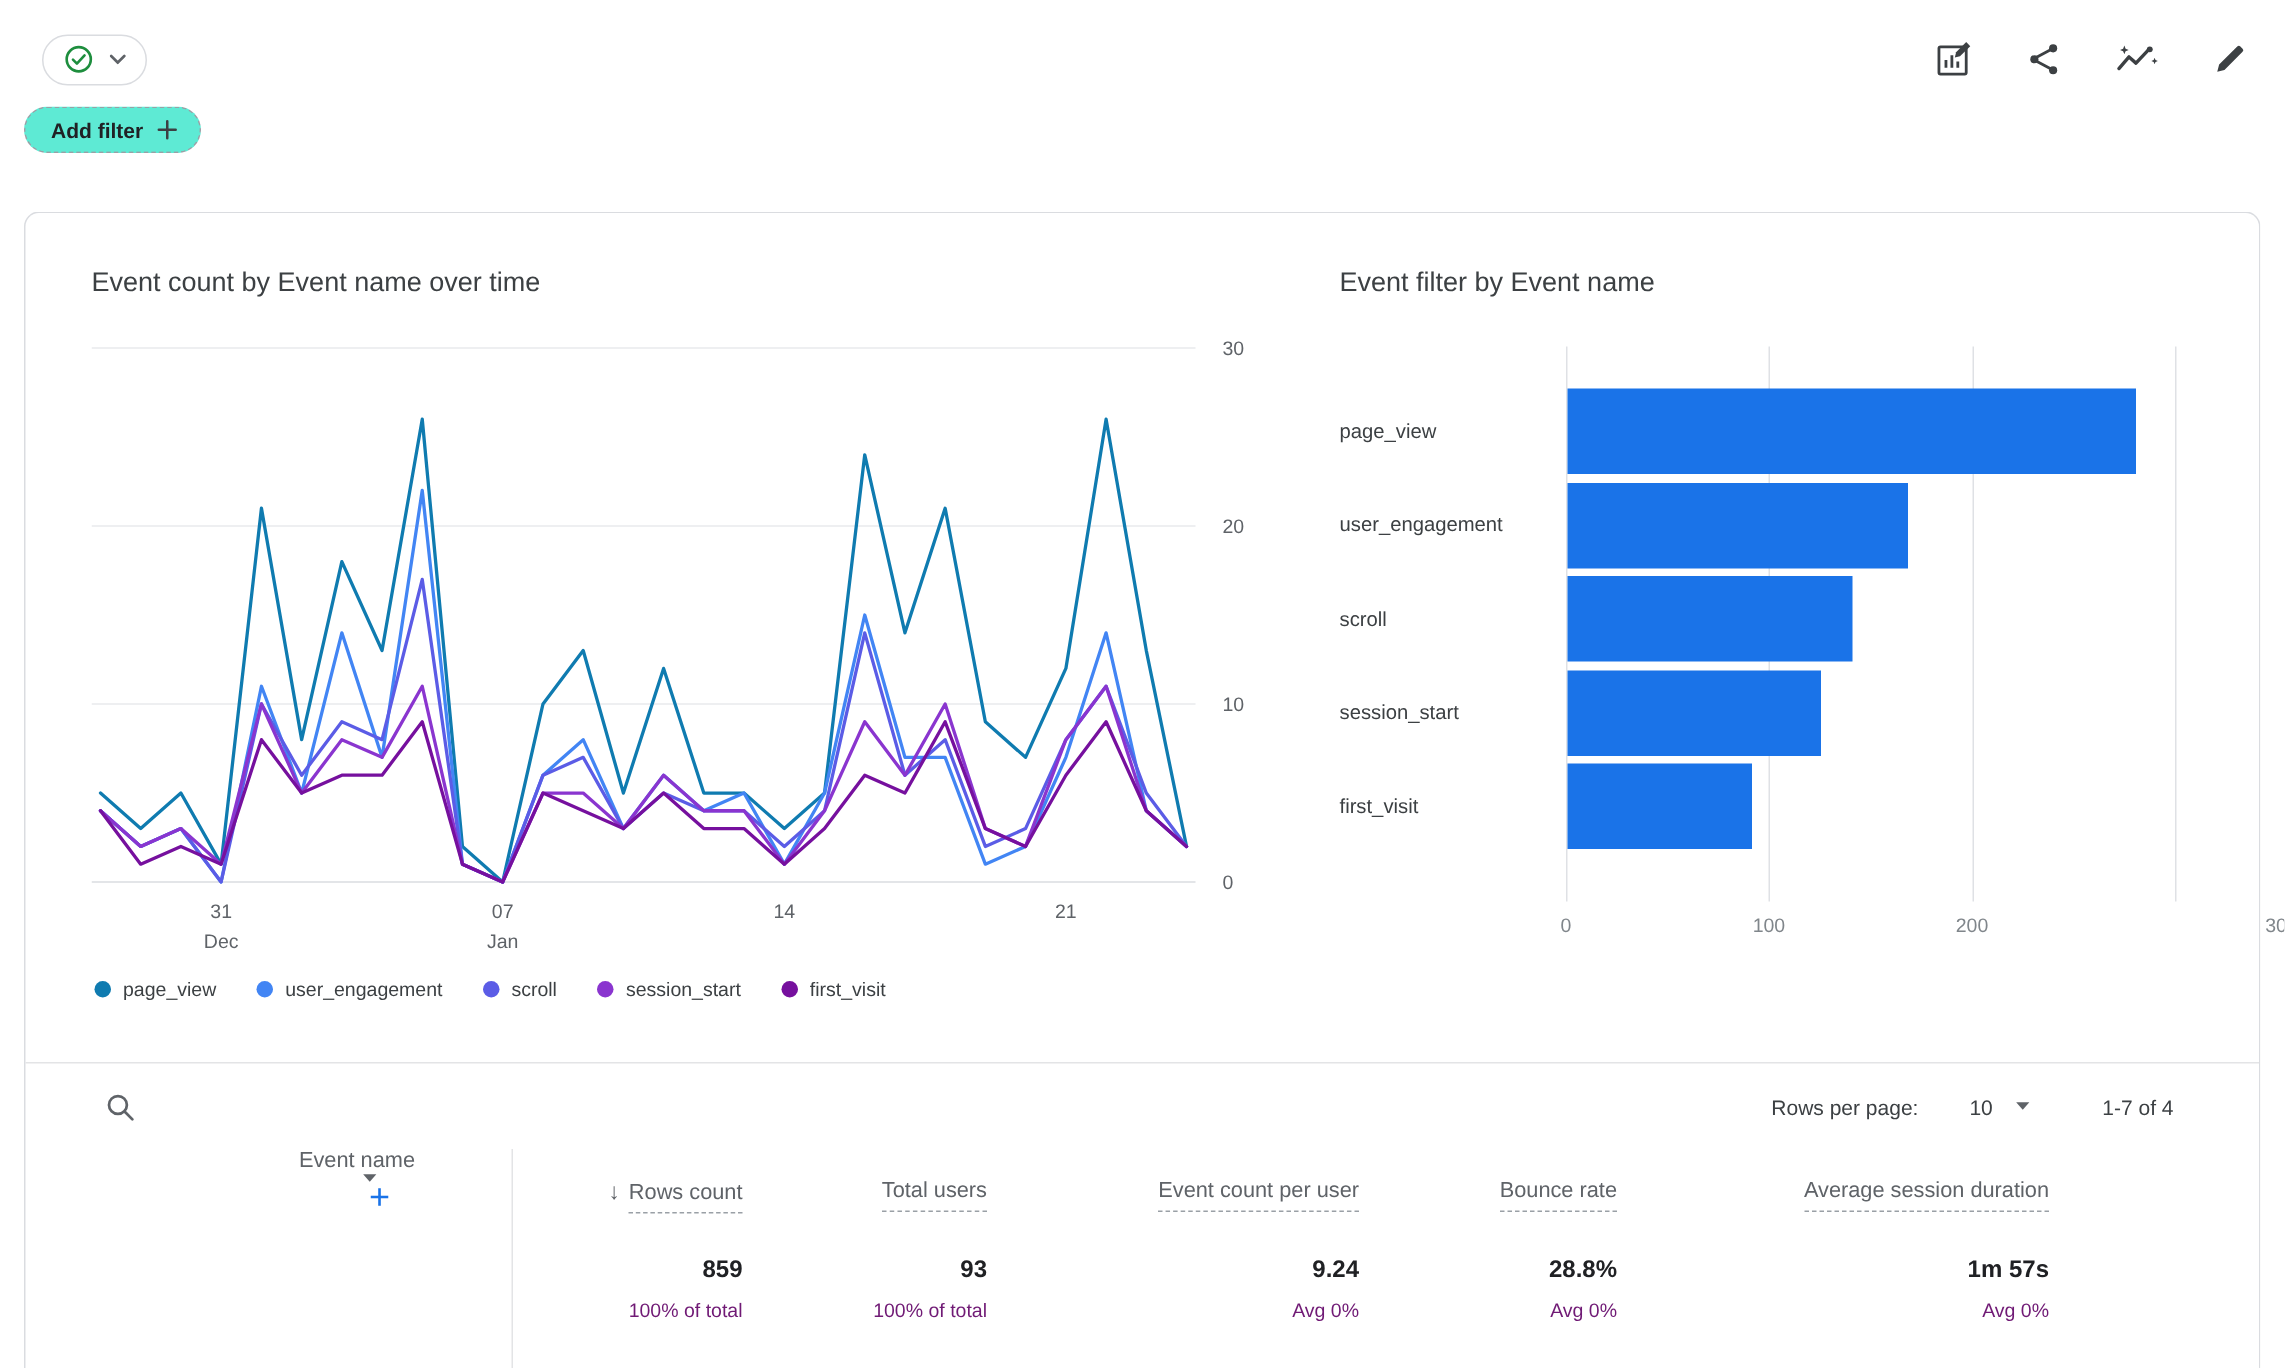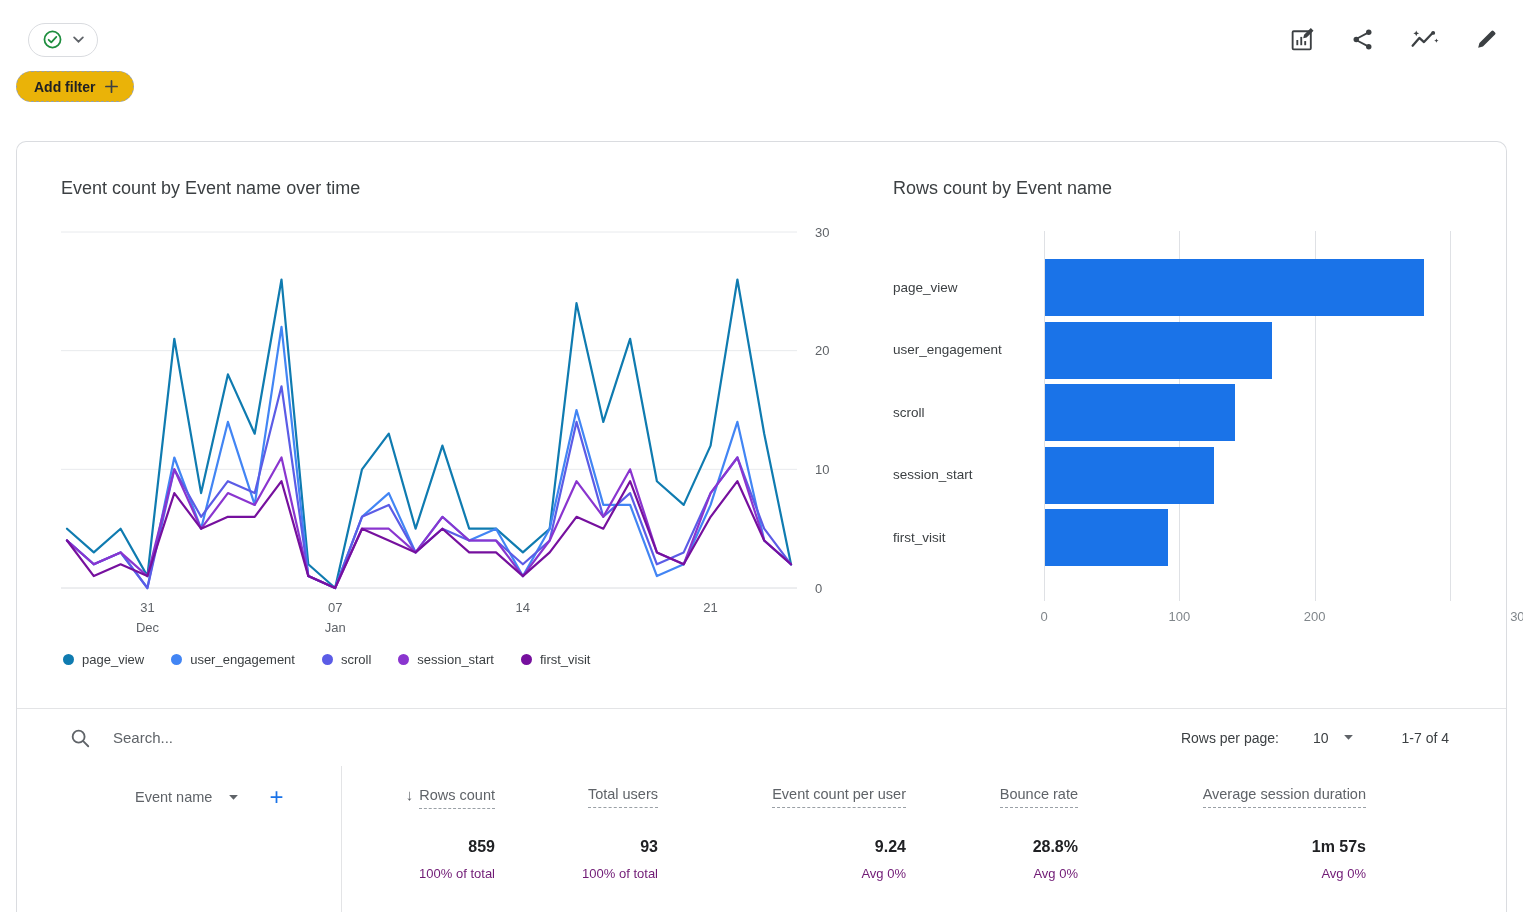--- a/index.html
+++ b/index.html
@@ -9,21 +9,21 @@
 
   
   .hdr { position:absolute; top:22px; left:16px; right:20px; display:flex; align-items:center; }
   .page-title { font-size:26px; font-weight:400; color:#202124; letter-spacing:.2px; }
   .title-badge { display:flex; align-items:center; gap:10px; margin-left:12px; height:34px;
     padding:0 13px; border:1px solid #dadce0; border-radius:17px; background:#fff; cursor:pointer; }
   .toolbar { margin-left:auto; display:flex; align-items:center; gap:26px; }
   .icon-btn { background:none; border:none; padding:4px; cursor:pointer; display:flex; }
 
   .add-filter { position:absolute; top:71px; left:16px; height:31px; display:flex; align-items:center;
-    gap:9px; padding:0 14px 0 17px; border:1px dashed #9aa0a6; border-radius:16px; background:#eab308;
+    gap:9px; padding:0 14px 0 17px; border:1px dashed #9aa0a6; border-radius:16px; background:#5eead4;
     font-family:inherit; font-size:14px; font-weight:700; color:#202124; cursor:pointer; }
 
   
   .card { position:absolute; left:16px; top:141px; width:1491px; height:771px;
     border:1px solid #dadce0; border-radius:10px 10px 0 0; border-bottom:none; background:#fff;
     display:flex; flex-direction:column; }
   .charts-area { position:relative; height:566px; flex:none; }
   .chart-title { position:absolute; top:36px; font-size:18px; font-weight:500; color:#3c4043; }
   #line-title { left:44px; }
   #bar-title  { left:876px; }
@@ -46,21 +46,21 @@
   .search-input { border:none; outline:none; font-family:inherit; font-size:15px; color:#202124; width:420px; }
   .search-input::placeholder { color:#5f6368; }
   .rpp-label { font-size:14px; color:#3c4043; }
   .rpp-select { display:flex; align-items:center; gap:14px; margin:0 0 0 34px; cursor:pointer;
     font-size:14px; color:#3c4043; }
   .pagination { margin-left:48px; margin-right:57px; font-size:14px; color:#3c4043; }
 
   
   .table-section { flex:1; display:flex; }
   .dim-col { width:325px; flex:none; border-right:1px solid #e3e4e6; }
-  .dim-head { height:62px; display:flex; align-items:center; padding-left:118px; }
+  .dim-head { height:62px; display:flex; align-items:center; padding-left:118px;flex-direction:column; }
   .dim-label { font-size:14.5px; color:#5f6368; }
   .dim-caret { margin-left:16px; display:flex; cursor:pointer; }
   .add-dim { margin-left:30px; border:none; background:none; color:#1a73e8; font-size:24px;
     font-weight:400; cursor:pointer; line-height:20px; }
   .metrics-col { flex:1; padding-right:142px; }
   .m-head-row { height:62px; display:flex; align-items:center; }
   .m-head-cell { display:flex; align-items:baseline; justify-content:flex-end; gap:6px; }
   .m-head-cell .lbl { font-size:14.5px; font-weight:500; color:#5f6368; padding-bottom:5px;
     border-bottom:1px dashed #9aa0a6; cursor:pointer; }
   .sort-arrow { font-size:15px; color:#5f6368; }
@@ -128,21 +128,21 @@
       <svg width="15" height="15" viewBox="0 0 16 16">
           <path d="M8 2 v12 M2 8 h12" stroke="#3c4043" stroke-width="1.8" stroke-linecap="round"></path>
         </svg>
     </span>
   </button>
 
   <section class="card">
 
     <div class="charts-area">
       <h2 class="chart-title" id="line-title">Event count by Event name over time</h2>
-      <h2 class="chart-title" id="bar-title">Rows count by Event name</h2>
+      <h2 class="chart-title" id="bar-title">Event filter by Event name</h2>
       <svg id="line-svg" width="800" height="420">
           <line x1="0" y1="368" x2="736" y2="368" stroke="#dadce0" stroke-width="1"></line>
           <text x="754" y="372.5" fill="#5f6368" font-size="13">0</text>
           <line x1="0" y1="249.33333333333334" x2="736" y2="249.33333333333334" stroke="#e8eaed" stroke-width="1"></line>
           <text x="754" y="253.83333333333334" fill="#5f6368" font-size="13">10</text>
           <line x1="0" y1="130.66666666666669" x2="736" y2="130.66666666666669" stroke="#e8eaed" stroke-width="1"></line>
           <text x="754" y="135.16666666666669" fill="#5f6368" font-size="13">20</text>
           <line x1="0" y1="12" x2="736" y2="12" stroke="#e8eaed" stroke-width="1"></line>
           <text x="754" y="16.5" fill="#5f6368" font-size="13">30</text>
           <polyline points="6.0,308.7 32.8,332.4 59.6,308.7 86.4,356.1 113.3,118.8 140.1,273.1 166.9,154.4 193.7,213.7 220.5,59.5 247.3,344.3 274.1,368.0 301.0,249.3 327.8,213.7 354.6,308.7 381.4,225.6 408.2,308.7 435.0,308.7 461.9,332.4 488.7,308.7 515.5,83.2 542.3,201.9 569.1,118.8 595.9,261.2 622.7,284.9 649.6,225.6 676.4,59.5 703.2,213.7 730.0,344.3" fill="none" stroke="#0f7bb0" stroke-width="2.2" stroke-linejoin="round" stroke-linecap="round"></polyline>
@@ -204,21 +204,20 @@
     </div>
 
     <div class="tbl-toolbar">
       <div class="search-wrap">
         <span style="display:flex;">
           <svg width="22" height="22" viewBox="0 0 24 24" fill="none" stroke="#5f6368" stroke-width="2">
             <circle cx="10.5" cy="10.5" r="6.5"></circle>
               <path d="M15.5 15.5 L21 21" stroke-linecap="round"></path>
           </svg>
         </span>
-        <input class="search-input" type="text" placeholder="Search..." style="">
       </div>
       <span class="rpp-label">Rows per page:</span>
       <div class="rpp-select">
         <span>10</span>
         <span style="display:flex;">
           <svg width="11" height="7" viewBox="0 0 12 8">
               <path d="M1 1 L6 6.6 L11 1 z" fill="#5f6368"></path>
             </svg>
         </span>
       </div>

